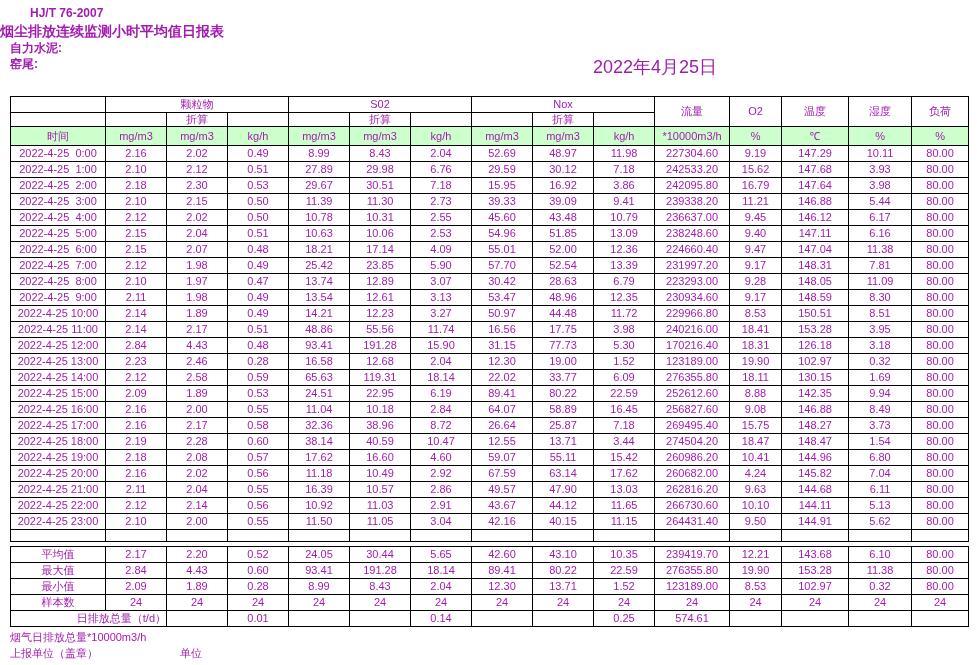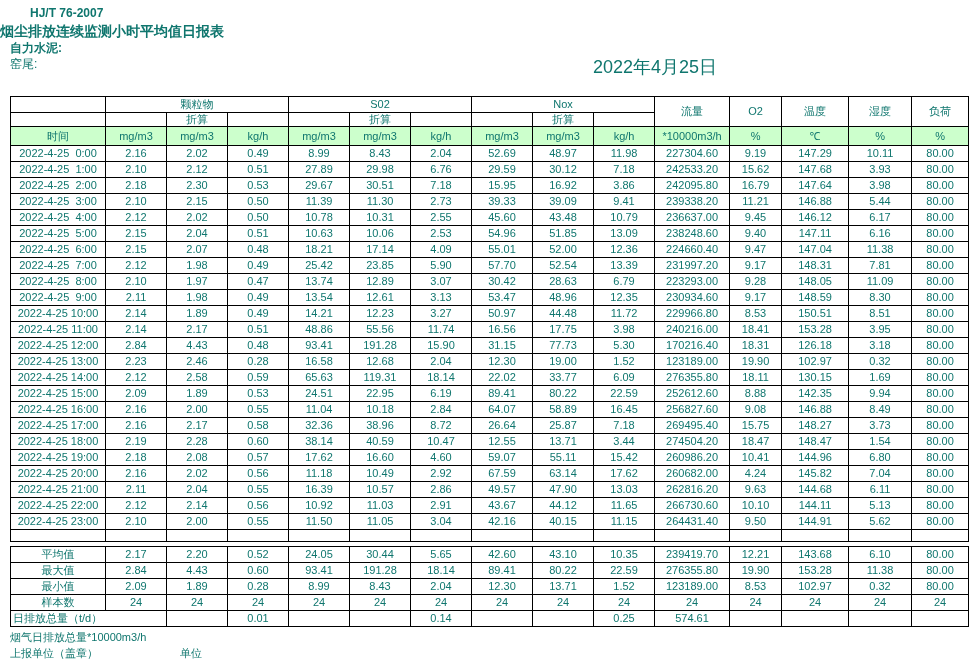--- a/index.html
+++ b/index.html
@@ -1,33 +1,33 @@
 <!DOCTYPE html>
 <html><head>
 <meta charset="utf-8">
 <style>
   html,body{margin:0;padding:0;background:#fff;}
   .page{position:relative;width:977px;height:665px;background:#ffffff;
-        font-family:"Liberation Sans",sans-serif;color:#0f766e;overflow:hidden;}
+        font-family:"Liberation Sans",sans-serif;color:#a21caf;overflow:hidden;}
   .code{position:absolute;left:30px;top:6px;font-weight:bold;font-size:12px;}
   .title{position:absolute;left:0;top:23px;width:977px;text-align:left;
          font-weight:bold;font-size:14px;}
   .company{position:absolute;left:10px;top:40px;font-weight:bold;font-size:12px;}
-  .location{position:absolute;left:10px;top:56px;font-weight:normal;font-size:12px;}
+  .location{position:absolute;left:10px;top:56px;font-weight:bold;font-size:12px;}
   .date{position:absolute;left:593px;top:55px;font-size:18px;}
   .tables{position:absolute;left:10px;top:88px;}
   table{border-collapse:collapse;table-layout:fixed;width:958px;margin-top:8px;}
   td{border:1px solid #000;text-align:center;font-size:11px;line-height:13px;
      height:15px;padding:0;overflow:hidden;white-space:pre;}
   thead tr.r1 td{height:15px;}
   thead tr.r2 td{height:13px;border-radius:6px;}
   tr.units td{height:18px;background:#ccffcc;}
   tr.spacer td{height:11px;}
   .summary-table{margin-top:4px;}
-  td.left{text-align:left;padding-left:2px;}
+  td.left{text-align:right;padding-left:2px;}
   .footnote1{position:absolute;left:10px;top:630px;font-size:11px;}
   .footnote2{position:absolute;left:10px;top:646px;font-size:11px;}
   .footnote3{position:absolute;left:180px;top:646px;font-size:11px;}
 </style>
 </head>
 <body>
 
 <div class="page">
   <div class="code">HJ/T 76-2007</div>
   <div class="title">烟尘排放连续监测小时平均值日报表</div>

